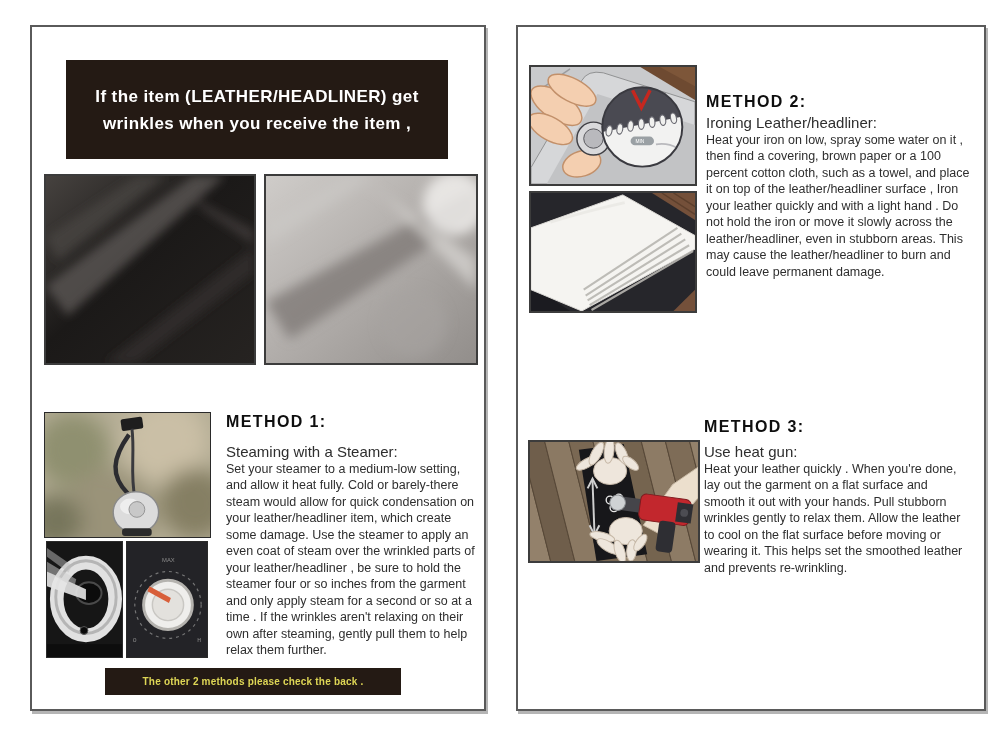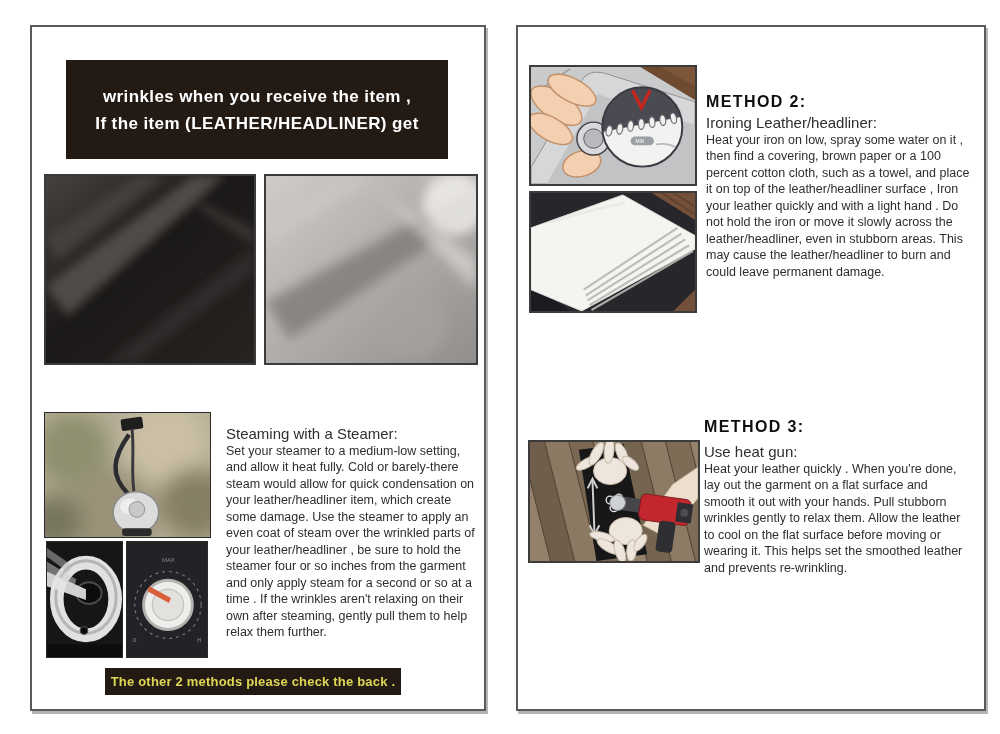--- a/index.html
+++ b/index.html
@@ -48,38 +48,38 @@
     font-size:16px; font-weight:bold; letter-spacing:1.4px; color:#0e0e0e;
   }
   .m-sub  { font-size:15px; line-height:16.5px; }
   .m-body { font-size:12.5px; line-height:16.5px; margin-top:0; }
   #m1-text .m-sub { margin-top:13px; }
   #m2-text .m-sub { margin-top:4px; }
   #m3-text .m-sub { margin-top:8px; }
 
   .back-note {
     position:absolute; left:73px; top:641px; width:296px; height:27px;
-    background:#241a14; color:#ded655; font-size:13px; font-weight:bold;
+    background:#241a14; color:#ded655; font-size:10px; font-weight:bold;
     display:flex; align-items:center; justify-content:center; letter-spacing:0.2px;
   }
 
   #ill-iron     { left:11px; top:38px;  width:168px; height:121px; }
   #ill-towel    { left:11px; top:164px; width:168px; height:122px; }
   #photo-heatgun{ left:10px; top:413px; width:172px; height:123px; border:2px solid #3c3c3c; }
 </style>
 </head>
 <body>
 
 <div class="canvas">
 
   <section class="panel left">
 
     <div class="headline-box">
+      <div>If the item (LEATHER/HEADLINER) get</div>
       <div>wrinkles when you receive the item ,</div>
-      <div>If the item (LEATHER/HEADLINER) get</div>
     </div>
 
     <div class="photo" id="photo-leather">
       <svg viewBox="0 0 212 190" preserveAspectRatio="none">
         <defs>
           <linearGradient id="g1" x1="0" y1="0" x2="1" y2="1">
             <stop offset="0" stop-color="#46423f"></stop>
               <stop offset="0.45" stop-color="#1b1918"></stop>
               <stop offset="1" stop-color="#262321"></stop>
           </linearGradient>
@@ -167,20 +167,21 @@
         <text x="6" y="102" font-size="7" fill="#8a8a8a" font-family="sans-serif">o</text>
         <text x="72" y="102" font-size="7" fill="#8a8a8a" font-family="sans-serif">н</text>
         <circle cx="42" cy="64" r="25" fill="#efeeec"></circle>
         <circle cx="42" cy="64" r="25" fill="none" stroke="#b5b3af" stroke-width="3"></circle>
         <circle cx="42" cy="64" r="16" fill="#e3e1dd" stroke="#c9c7c3" stroke-width="1.5"></circle>
         <polygon points="23,45 45,57 43,62 21,50" fill="#d85f3a"></polygon>
       </svg>
     </div>
 
     <div class="m-text" id="m1-text">
+      <div class="m-heading">METHOD 1:</div>
       <div class="m-sub">Steaming with a Steamer:</div>
       <div class="m-body">Set your steamer to a medium-low setting, and allow it heat fully. Cold or barely-there steam would allow for quick condensation on your leather/headliner item, which create some damage. Use the steamer to apply an even coat of steam over the wrinkled parts of your leather/headliner , be sure to hold the steamer four or so inches from the garment and only apply steam for a second or so at a time . If the wrinkles aren't relaxing on their own after steaming, gently pull them to help relax them further.</div>
     </div>
 
     <div class="back-note">
       <span>The other 2 methods please check the back .</span>
     </div>
   </section>
 
   <section class="panel right">

